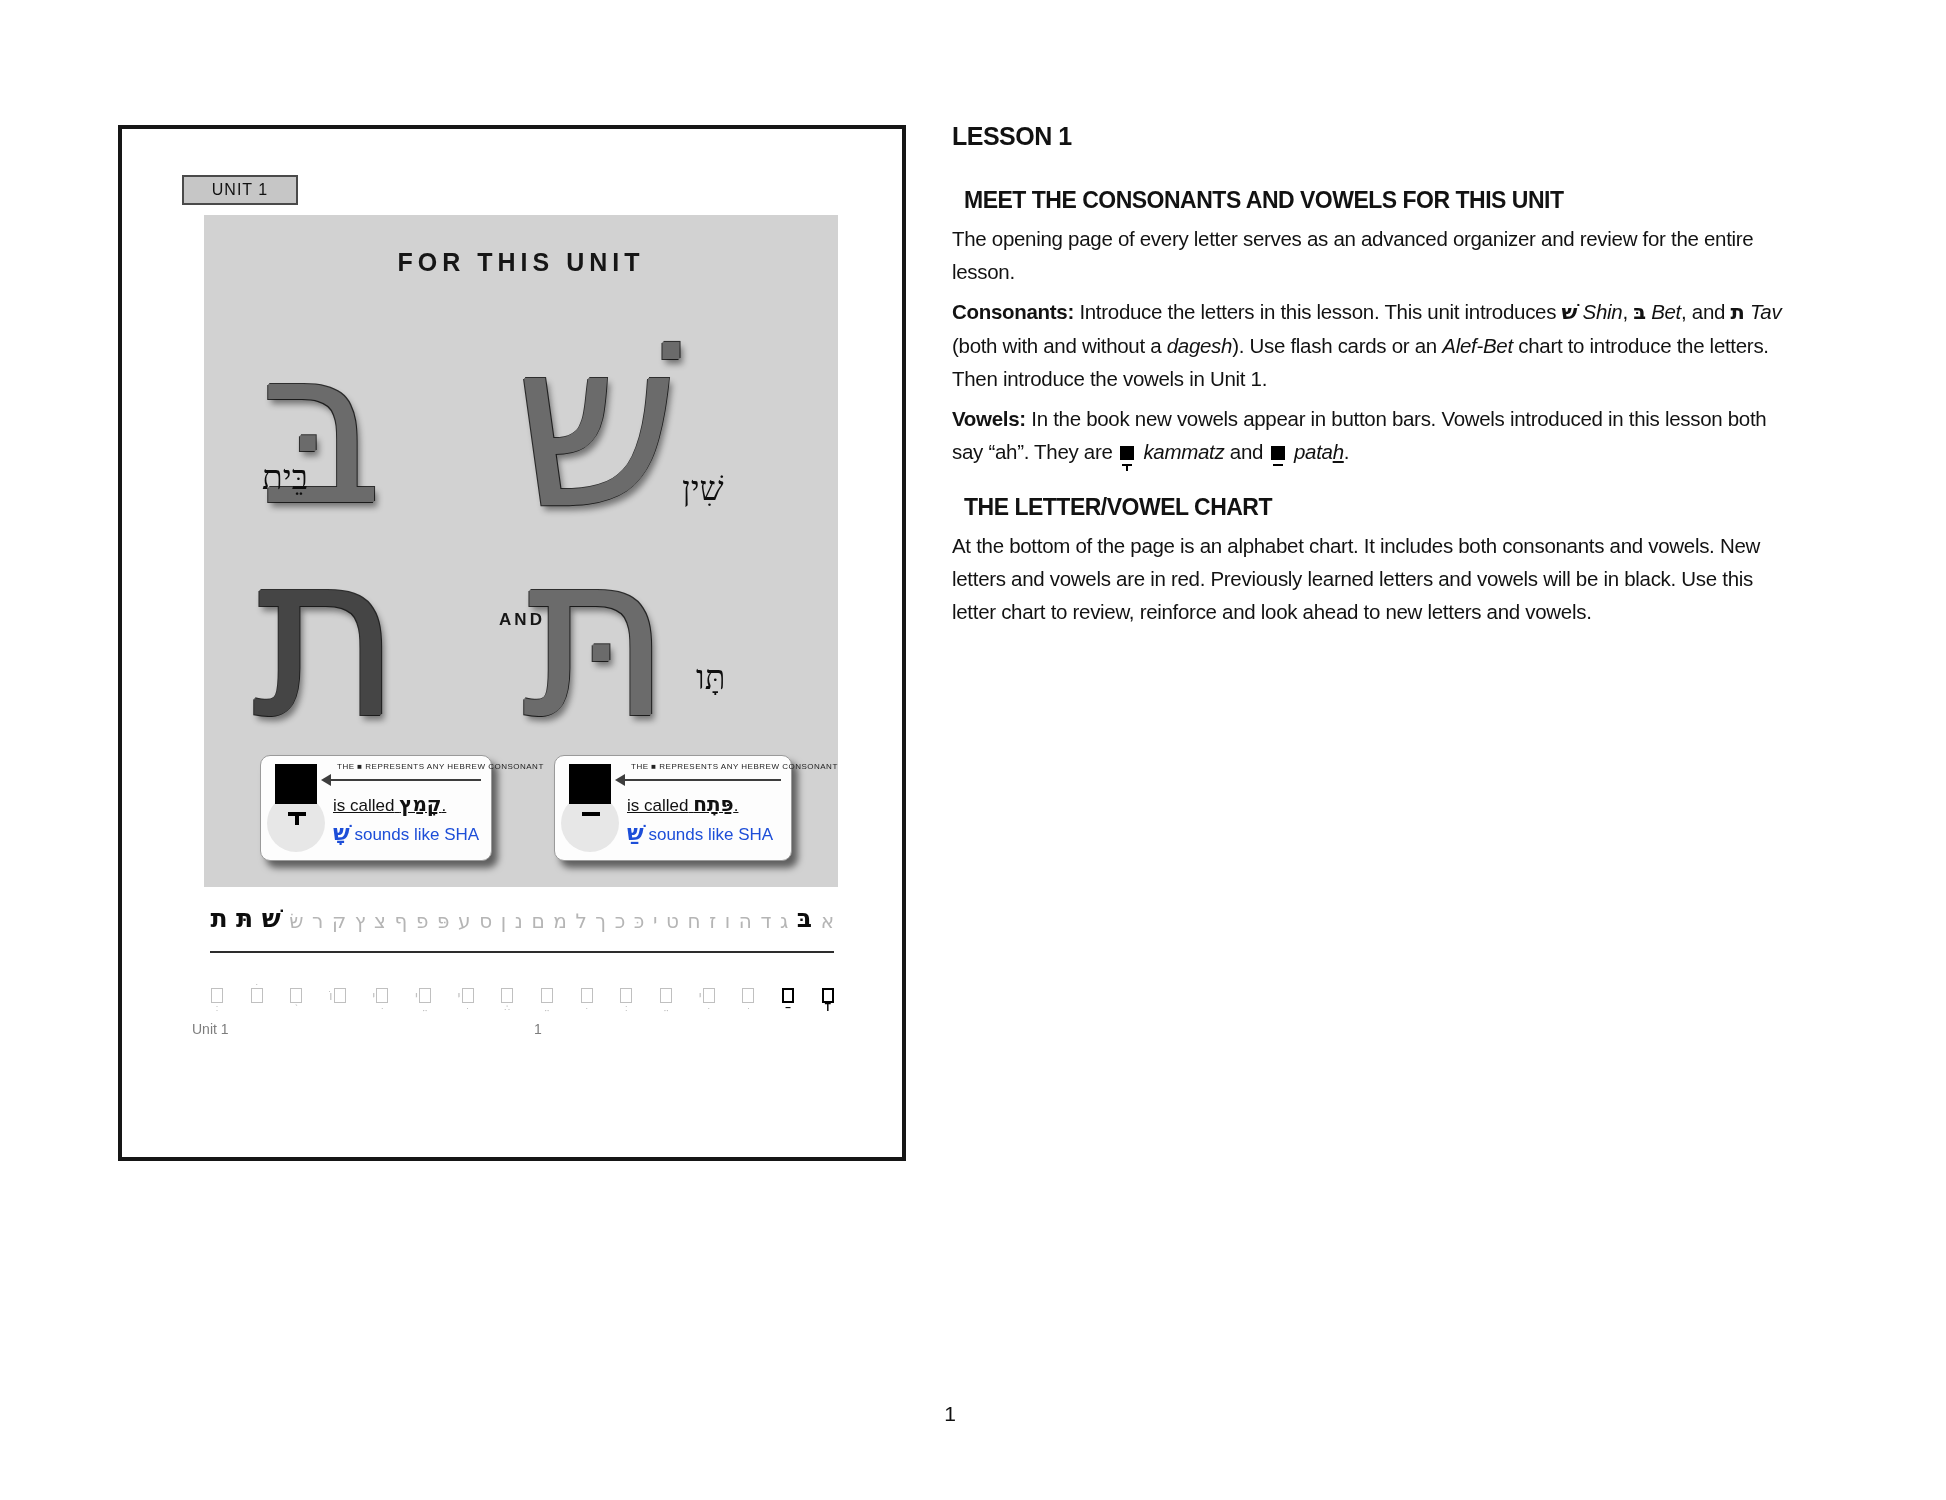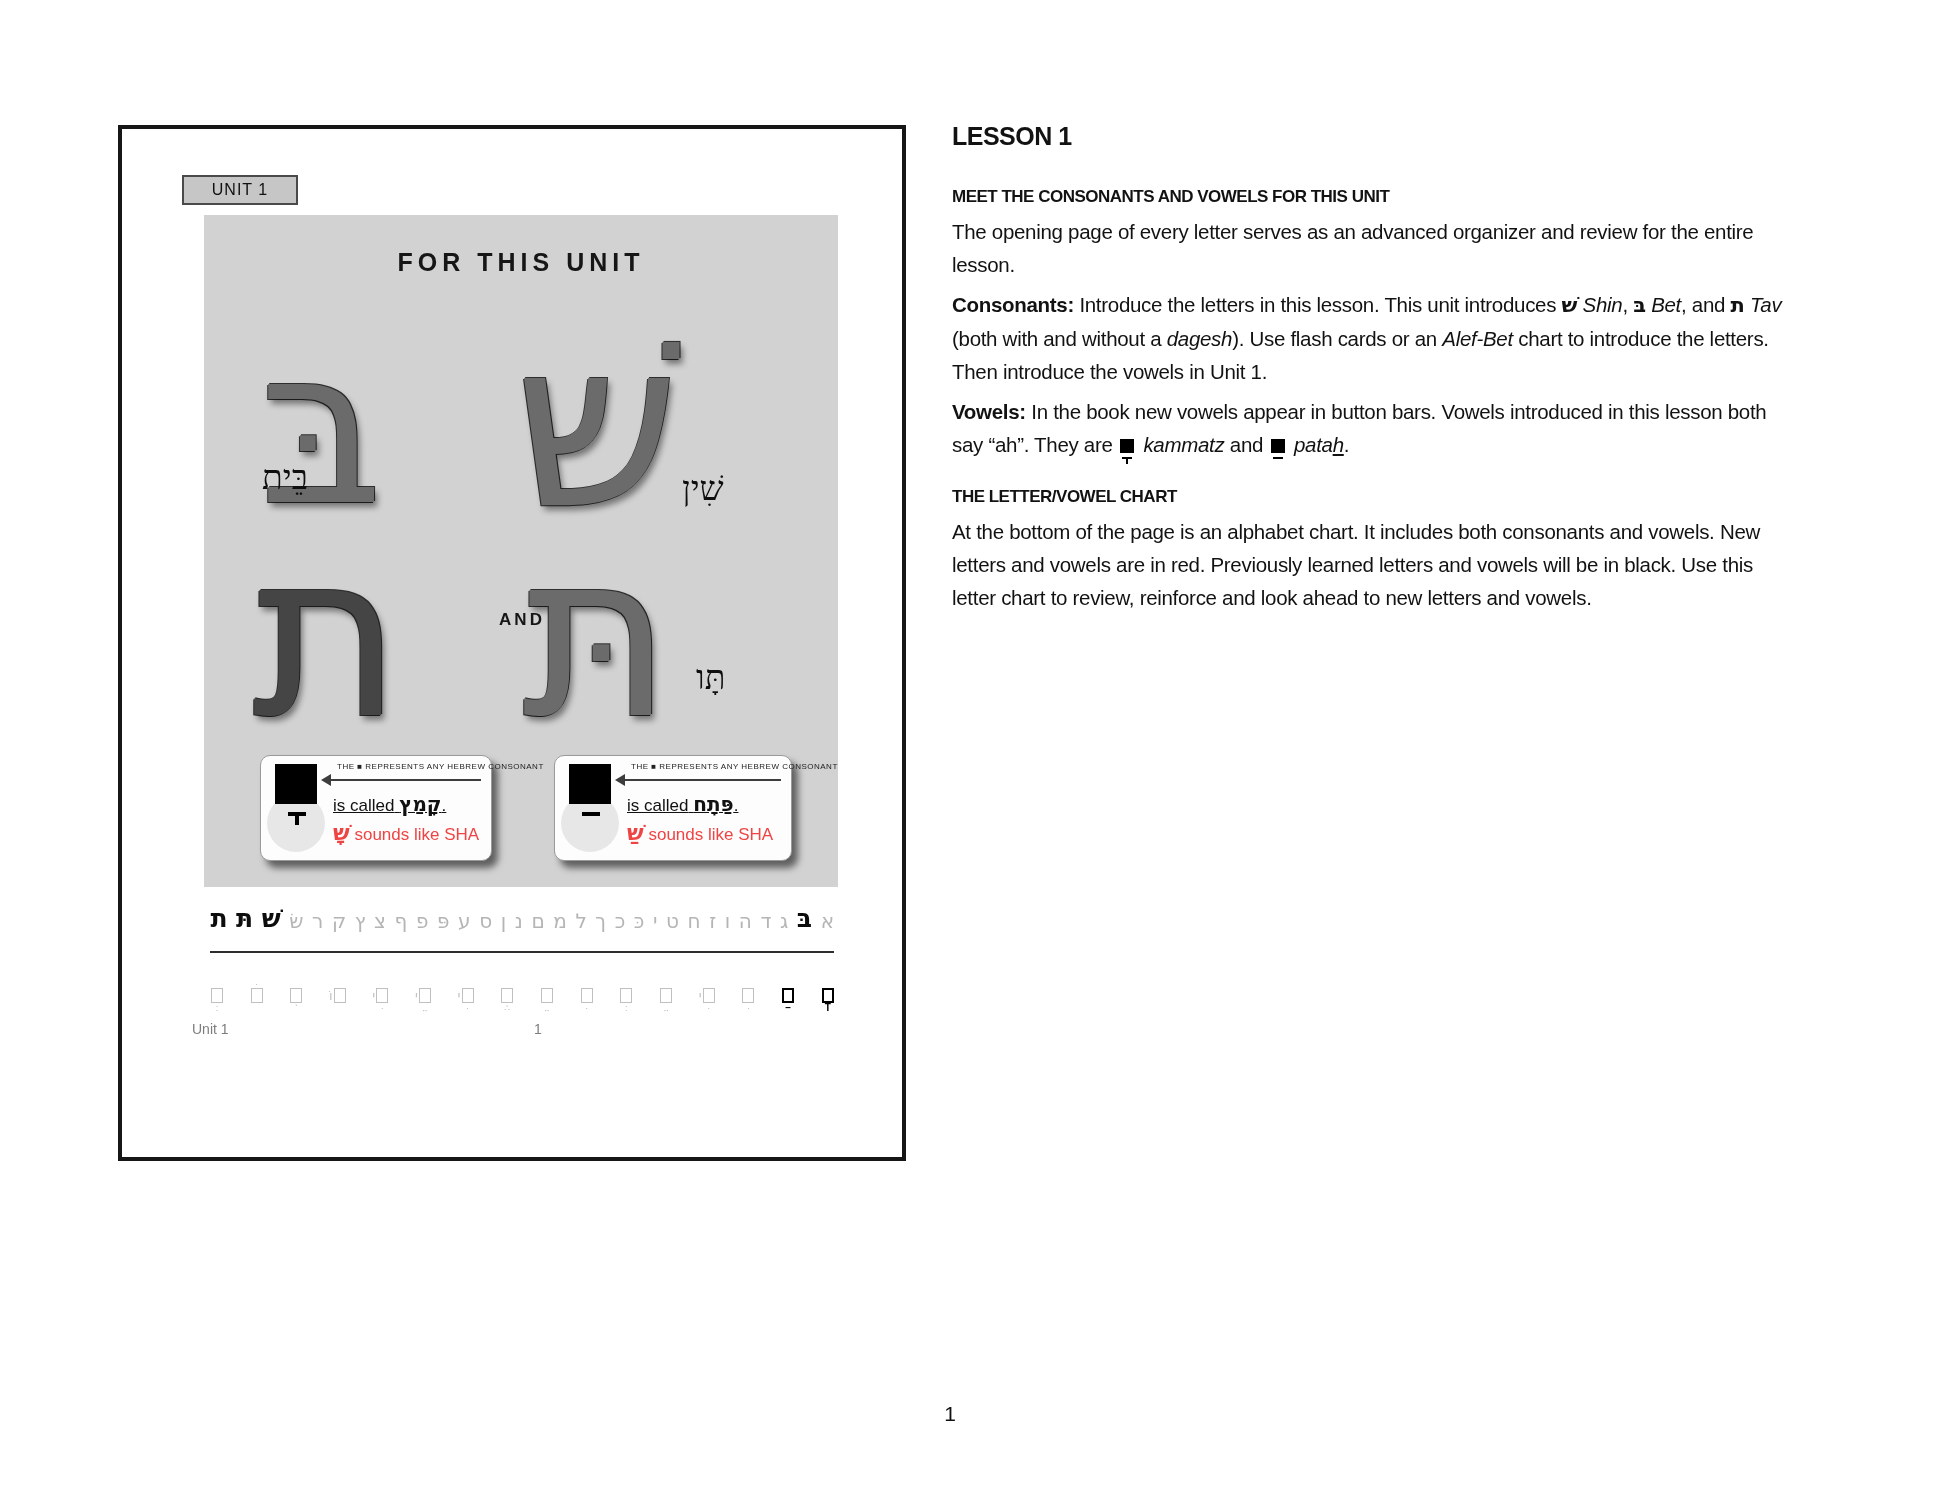--- a/index.html
+++ b/index.html
@@ -42,21 +42,21 @@
   .c-square { position:absolute; left:14px; top:8px; width:42px; height:40px; background:#000; }
   .c-mark { position:absolute; left:27px; top:56px; width:18px; height:4px; background:#000; }
   .c-mark.mark-kamatz::after { content:""; position:absolute; left:7px; top:4px; width:4px; height:9px; background:#000; }
   .c-note { position:absolute; left:76px; top:6px; font-size:8px; letter-spacing:0.5px;
           color:#222; white-space:nowrap; }
   .c-arrow { position:absolute; left:62px; top:23px; right:10px; height:2px; background:#3d3d3d; }
   .c-arrow::before { content:""; position:absolute; left:-2px; top:-5px;
           border-top:6px solid transparent; border-bottom:6px solid transparent;
           border-right:10px solid #3d3d3d; }
   .c-line1 { position:absolute; left:72px; top:36px; font-size:17px; color:#111;text-decoration:underline; }
-  .c-line2 { position:absolute; left:72px; top:64px; font-size:17px; color:#ef4444; }
+  .c-line2 { position:absolute; left:72px; top:64px; font-size:17px; color:#1d4ed8; }
   .c-heb  { font-weight:bold; font-size:20px; font-family:"DejaVu Sans", sans-serif; }
   .c-heb2 { font-weight:bold; font-size:22px; font-family:"DejaVu Sans", sans-serif; }
 
   
   .abc-row { position:absolute; left:88px; top:775px; width:624px;
           display:flex; direction:rtl; justify-content:space-between; align-items:flex-end;
           font-family:"DejaVu Sans", sans-serif; font-size:20px; color:#b5b5b5; }
   .abc-row .is-new { color:#0d0d0d; font-weight:bold; font-size:25px; }
   .abc-rule { position:absolute; left:88px; top:822px; width:624px; border-top:2px solid #2d2d2d; }
   .vowel-row { position:absolute; left:88px; top:838px; width:624px; height:46px;
@@ -69,21 +69,21 @@
   .v-below { height:10px; line-height:10px; font-size:9px; color:#b8b8b8; }
   .vowel-item.is-new .v-box { border:2.5px solid #000; }
   .vowel-item.is-new .v-below { color:#000; font-weight:bold; font-size:10px; }
   .book-footer-left { position:absolute; left:70px; top:892px; font-size:14px; color:#7d7d7d; }
   .book-footer-page { position:absolute; left:412px; top:892px; font-size:14px; color:#7d7d7d; }
 
   
   .lesson { position:absolute; left:952px; top:122px; width:850px; color:#121212;
           letter-spacing:-0.3px; }
   .lesson h1 { font-size:25px; font-weight:bold; letter-spacing:-0.5px; margin-bottom:36px; }
-  .lesson h2 { font-size:17px; font-weight:bold; letter-spacing:-0.5px; margin:26px 0 8px 0; }
+  .lesson h2 { font-size:23px; font-weight:bold; letter-spacing:-0.5px; margin:26px 0 8px 12px; }
   .lesson p { font-size:20.5px; line-height:33px; margin-bottom:7px; }
   .run-b { font-weight:bold; }
   .run-i { font-style:italic; }
   .run-iu { font-style:italic; text-decoration:underline; }
   .run-he { font-weight:bold; font-size:21px; font-family:"DejaVu Sans", sans-serif; }
   .run-sqk, .run-sqp { display:inline-block; position:relative; width:14px; height:14px;
           background:#000; vertical-align:-1px; margin:0 4px 0 2px; }
   .run-sqk::before, .run-sqp::before { content:""; position:absolute; left:2px; bottom:-6px;
           width:10px; height:2.5px; background:#000; }
   .run-sqk::after { content:""; position:absolute; left:6px; bottom:-11px;

